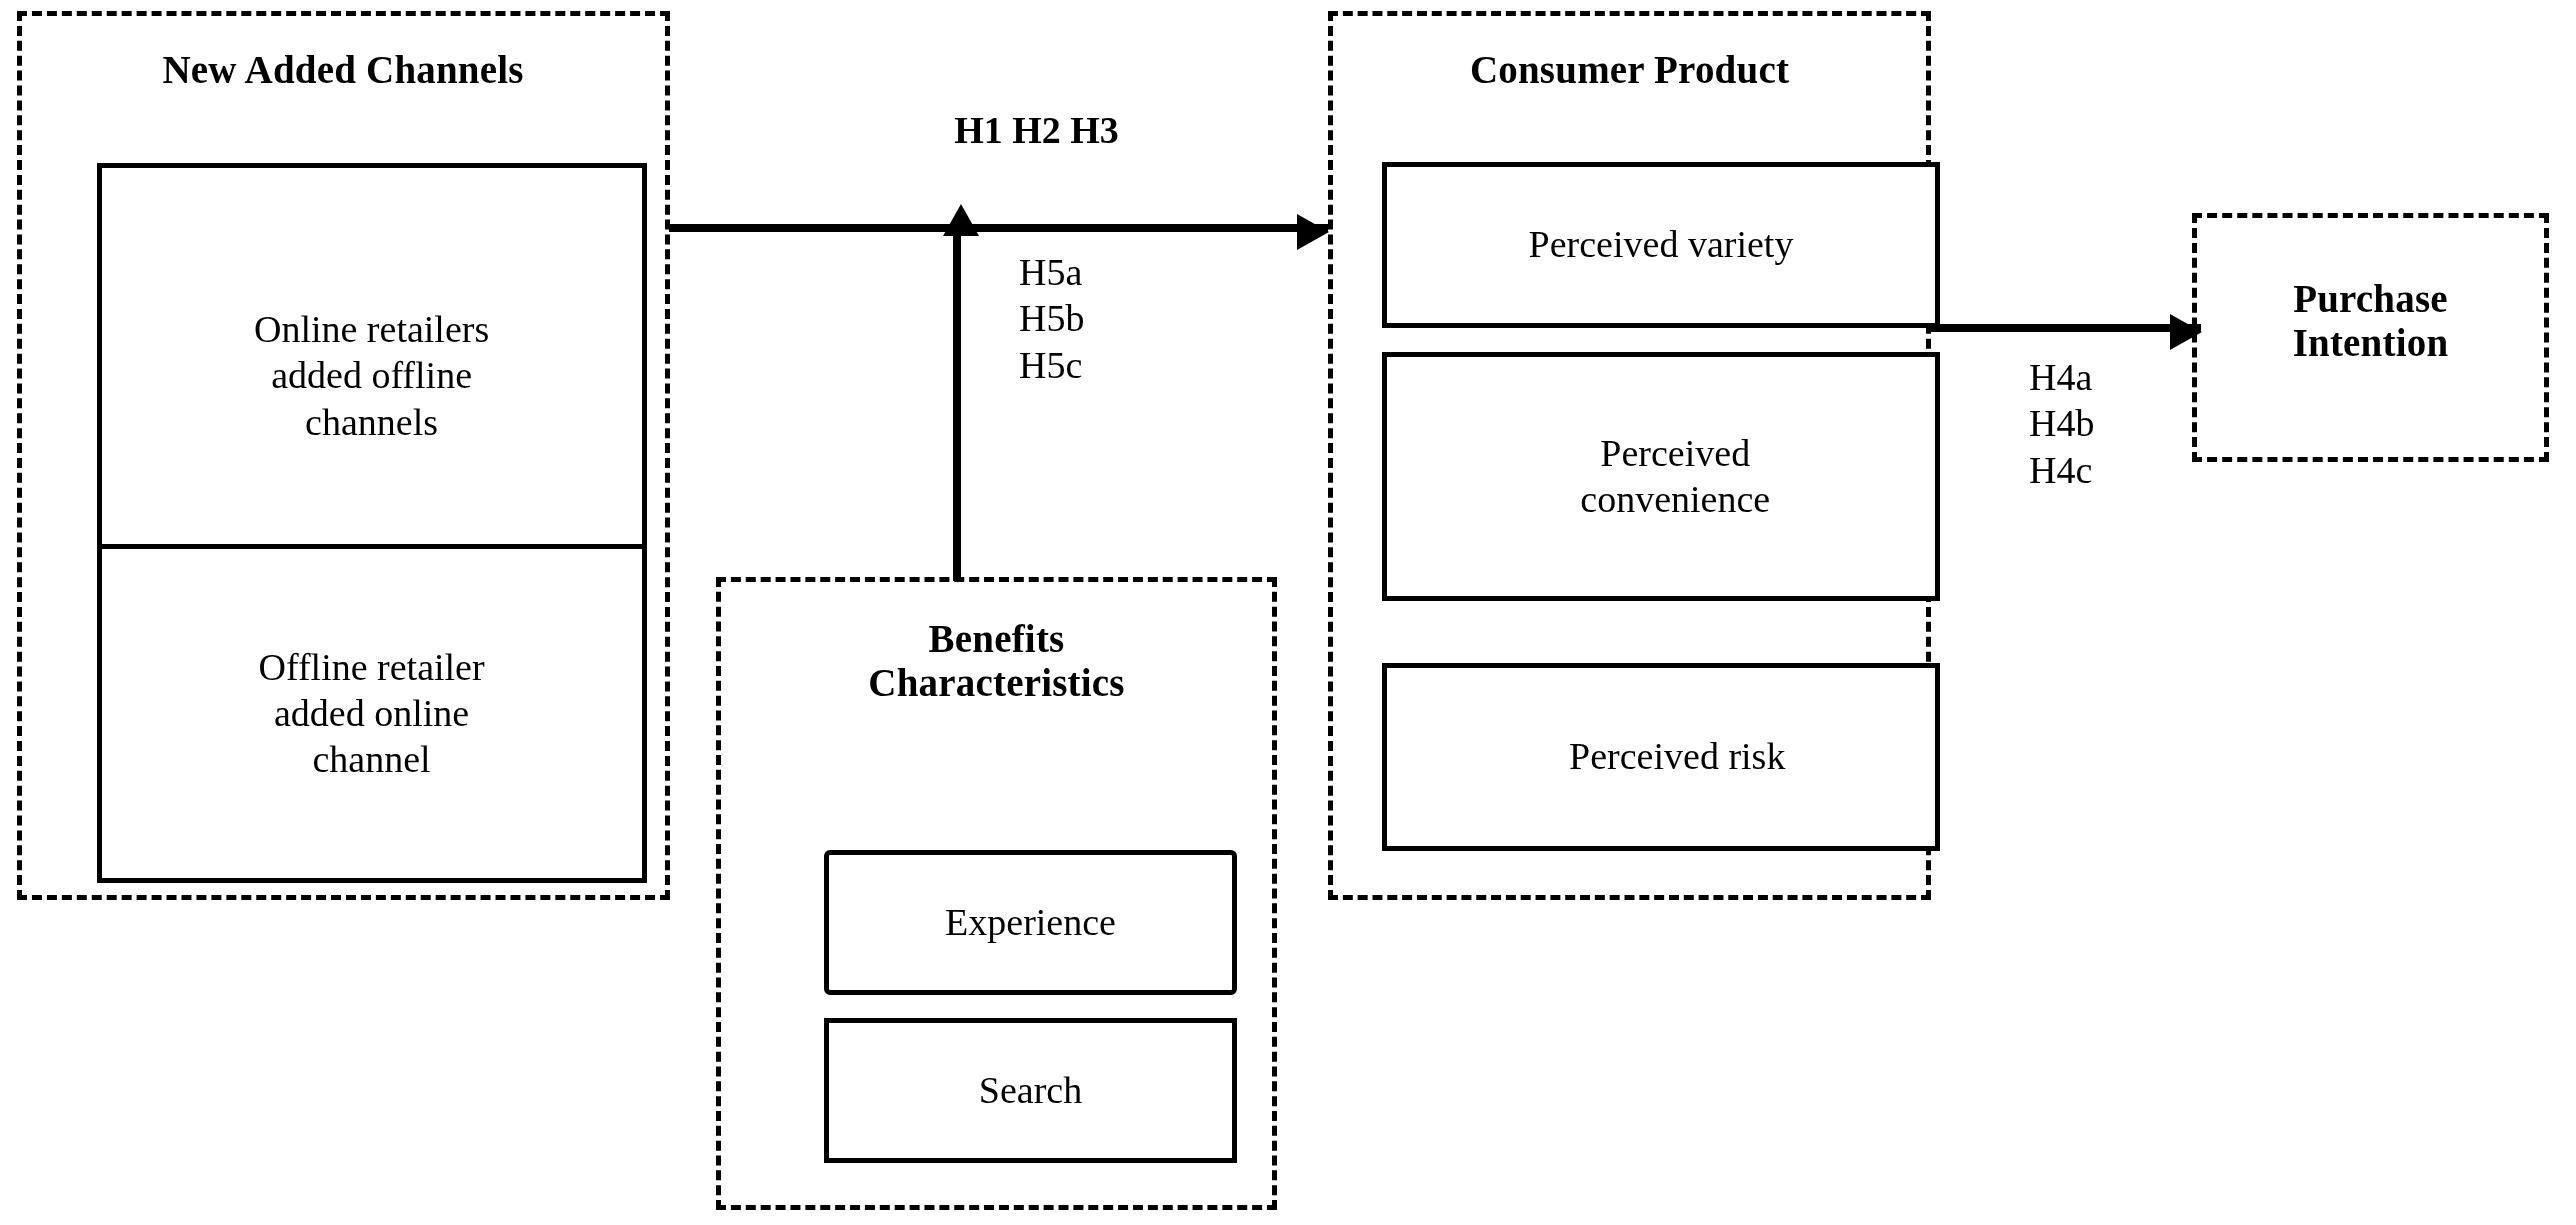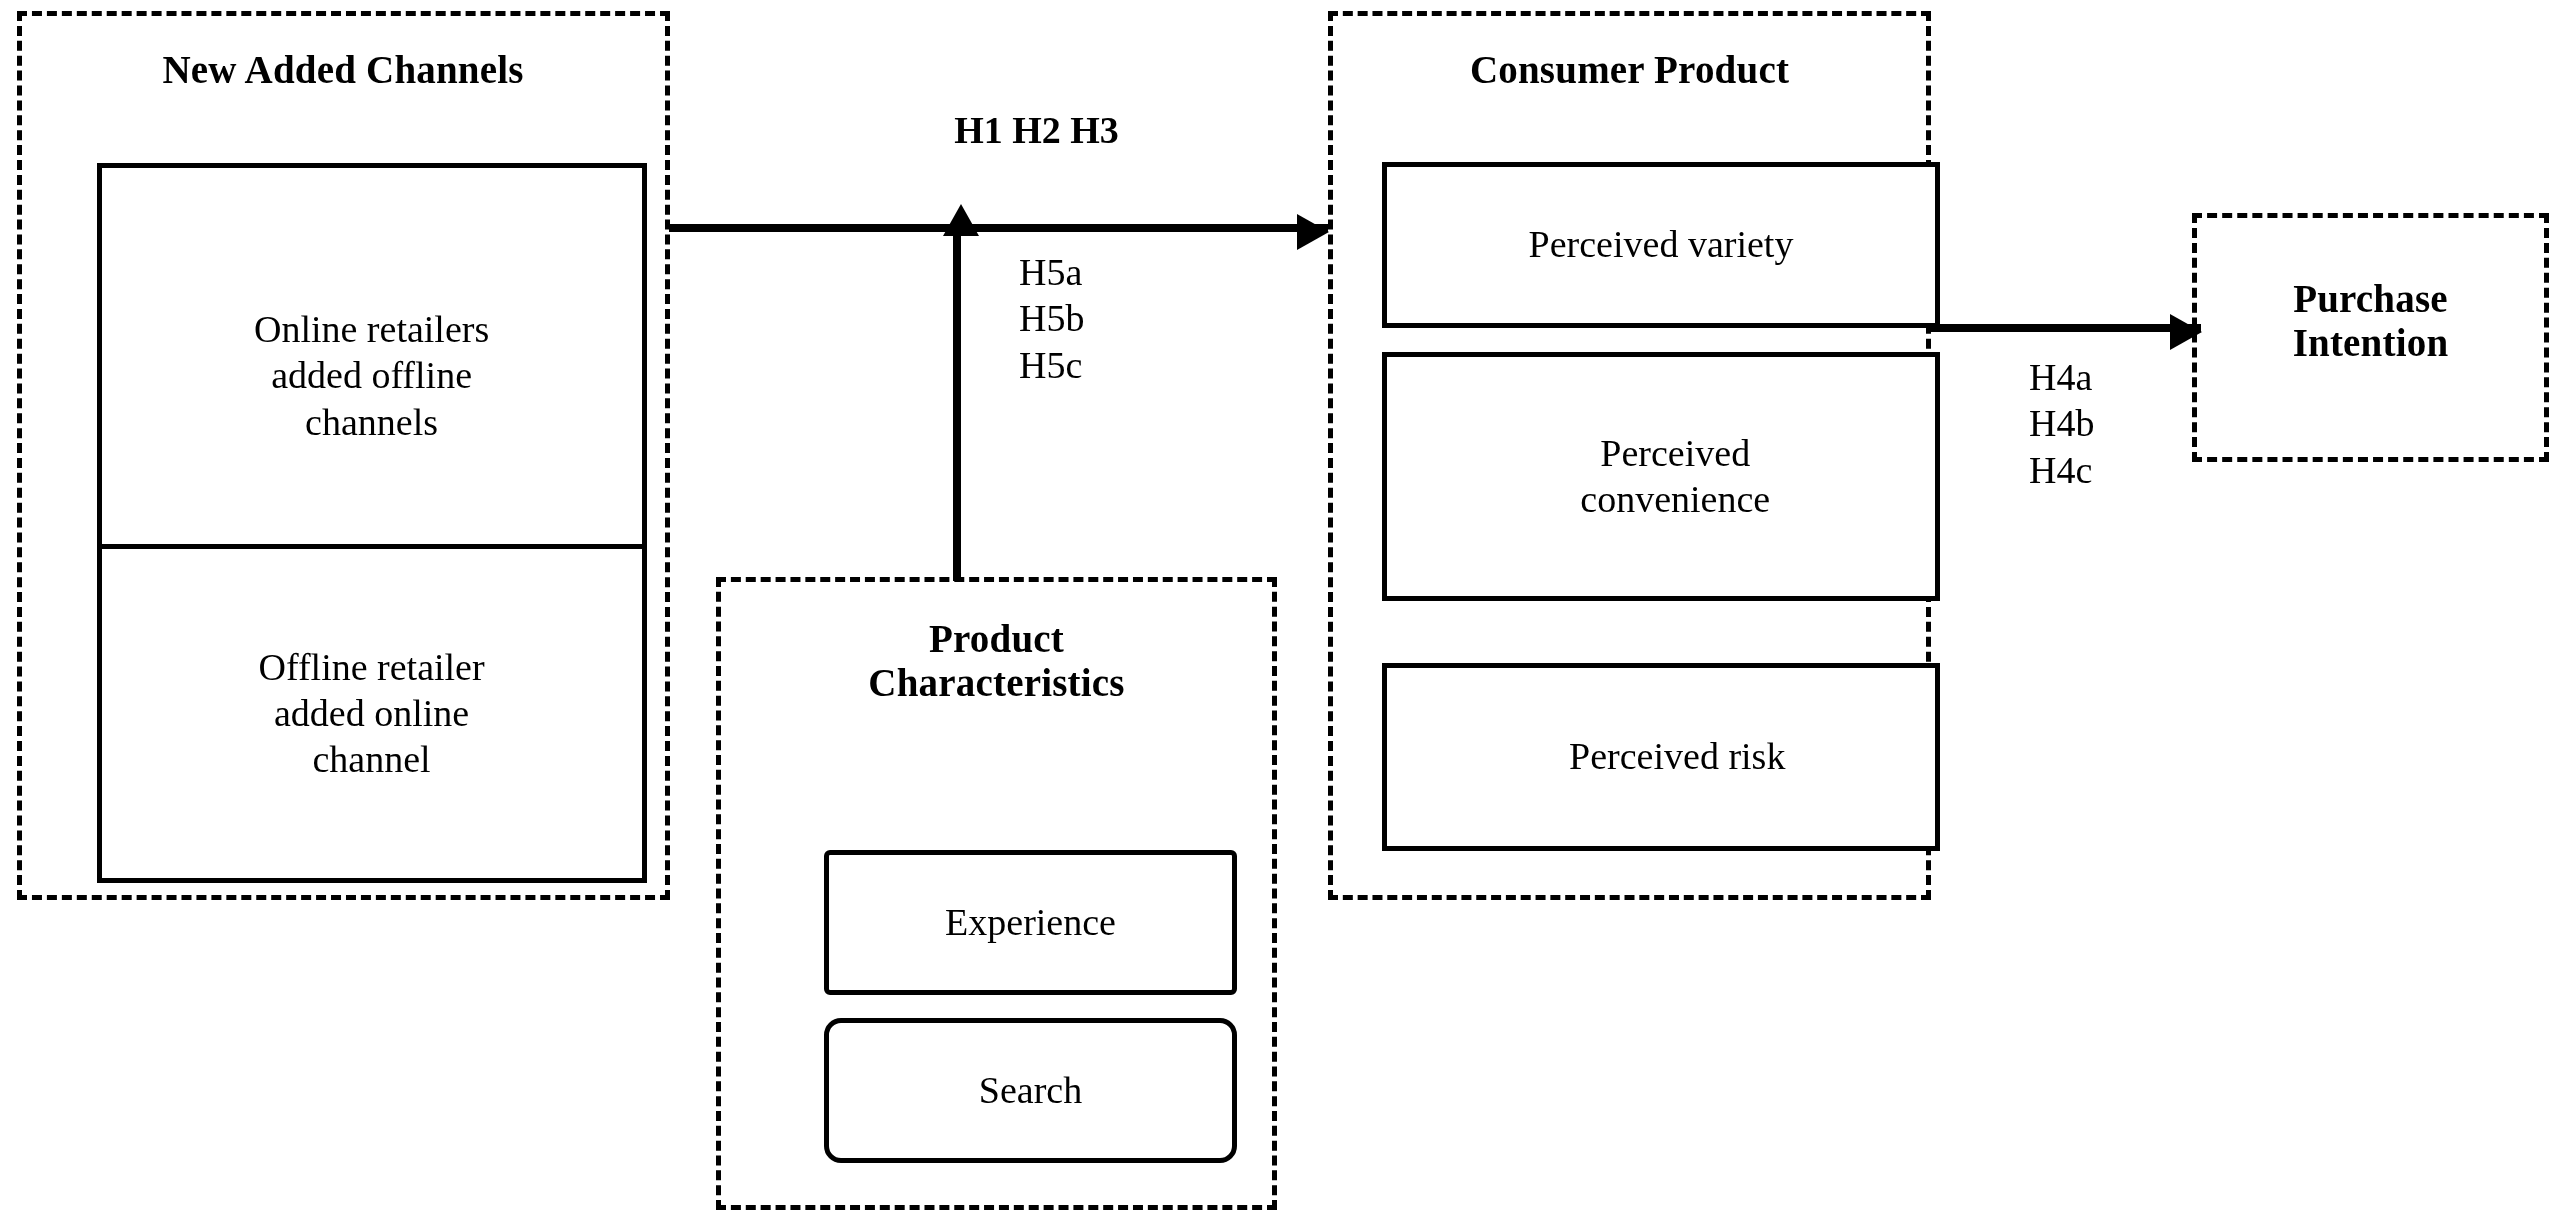--- a/index.html
+++ b/index.html
@@ -93,26 +93,26 @@
     <div class="node" style="left:47px; top:147px; width:550px; height:426px;">Online retailers
 added offline
 channels</div>
 
     <div class="node" style="left:47px; top:528px; width:550px; height:339px;">Offline retailer
 added online
 channel</div>
   </div>
 
   <div class="group" style="left:716px; top:577px; width:561px; height:633px;">
-    <div class="group-title" style="top:35px;">Product
+    <div class="group-title" style="top:35px;">Benefits
 Characteristics</div>
 
     <div class="node" style="left:75px; top:268px; width:413px; height:145px;border-radius:6px;">Experience</div>
 
-    <div class="node" style="left:75px; top:436px; width:413px; height:145px;border-radius:17px;">Search</div>
+    <div class="node" style="left:75px; top:436px; width:413px; height:145px;">Search</div>
   </div>
 
   <div class="group" style="left:1328px; top:10.6px; width:603px; height:889px;">
     <div class="group-title" style="top:32px;">Consumer Product</div>
 
     <div class="node" style="left:21px; top:146px; width:558px; height:166px;">Perceived variety</div>
 
     <div class="node" style="left:21px; top:336px; width:558px; height:249px;padding-left:36px;">Perceived
 convenience</div>
 

